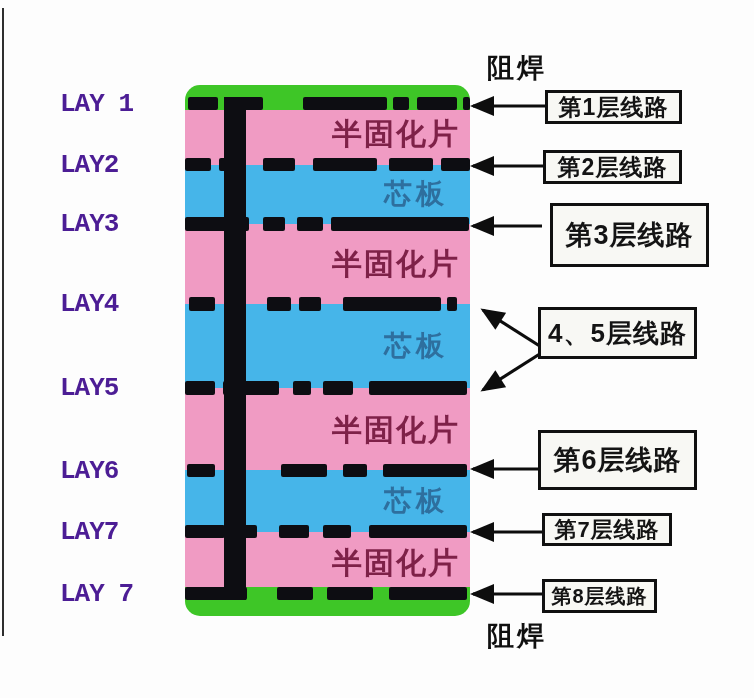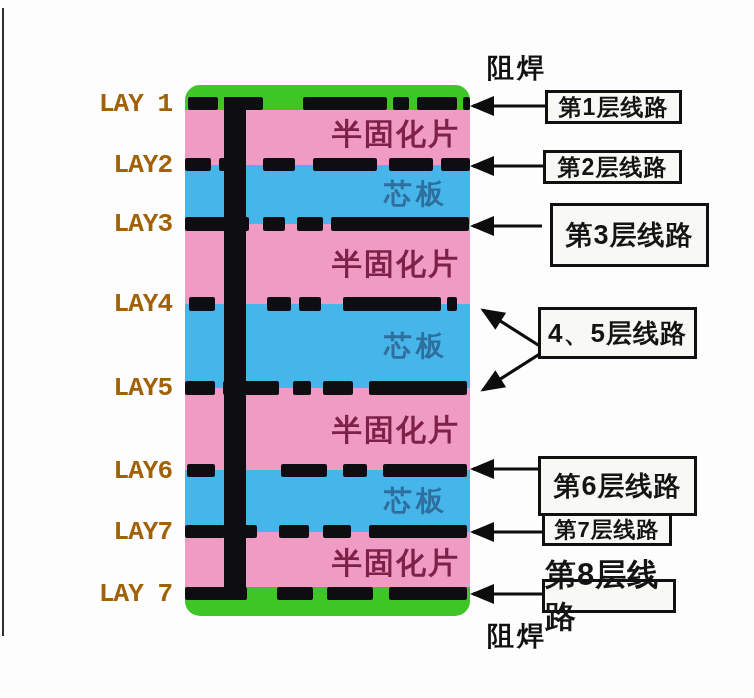--- a/index.html
+++ b/index.html
@@ -16,22 +16,22 @@
   .band.prepreg{background:var(--pink);}
   .band.core{background:var(--blue);}
   .dash{position:absolute;top:0;height:100%;background:var(--trace);border-radius:2px;}
   .via-bar{position:absolute;background:var(--trace);}
   .band-label{position:absolute;top:50%;transform:translateY(-50%);font-weight:bold;white-space:nowrap;}
   .prepreg .band-label{right:10px;color:#7e2148;font-size:30px;letter-spacing:2px;}
   .core .band-label{right:22px;color:#2e6f9e;font-size:28px;letter-spacing:4px;}
   
   .lay-label{
     position:absolute;left:60px;width:112px;height:30px;line-height:30px;
-    text-align:right;font-family:"Liberation Mono","DejaVu Sans Mono",monospace;
-    font-weight:bold;font-size:26px;letter-spacing:-1px;color:#a16207;
+    font-family:"Liberation Mono","DejaVu Sans Mono",monospace;
+    font-weight:bold;font-size:26px;letter-spacing:-1px;color:#4c1d95;
   }
   
   .anno-box{
     position:absolute;border:3px solid #101010;background:#f8f8f4;
     display:flex;align-items:center;justify-content:center;
     font-weight:bold;color:#141414;letter-spacing:1px;box-sizing:border-box;
   }
   .mask-label{position:absolute;font-size:27px;font-weight:bold;color:#101010;letter-spacing:3px;}
   #mask-label-top{left:487px;top:50px;}
   #mask-label-bottom{left:487px;top:618px;}
@@ -153,20 +153,20 @@
         <line x1="546" y1="532" x2="473" y2="532" stroke="#0d0d0d" stroke-width="3.2" marker-end="url(#ah)"></line>
         <line x1="546" y1="594" x2="473" y2="594" stroke="#0d0d0d" stroke-width="3.2" marker-end="url(#ah)"></line>
       </g>
   </svg>
 
   <div id="anno-boxes">
       <div class="anno-box" style="left: 545px; top: 90px; width: 137px; height: 34px; font-size: 23px;">第1层线路</div>
       <div class="anno-box" style="left: 543px; top: 150px; width: 139px; height: 34px; font-size: 23px;">第2层线路</div>
       <div class="anno-box" style="left: 550px; top: 203px; width: 159px; height: 64px; font-size: 27px;">第3层线路</div>
       <div class="anno-box" style="left: 538px; top: 307px; width: 159px; height: 52px; font-size: 26px;">4、5层线路</div>
-      <div class="anno-box" style="left: 538px; top: 430px; width: 159px; height: 60px; font-size: 27px; margin-top: 26px;">第6层线路</div>
+      <div class="anno-box" style="left: 538px; top: 430px; width: 159px; height: 60px; font-size: 27px;">第6层线路</div>
       <div class="anno-box" style="left: 542px; top: 513px; width: 130px; height: 33px; font-size: 22px;">第7层线路</div>
-      <div class="anno-box" style="left: 542px; top: 579px; width: 134px; height: 34px; font-size: 31px;">第8层线路</div>
+      <div class="anno-box" style="left: 542px; top: 579px; width: 115px; height: 34px; font-size: 20px;">第8层线路</div>
     </div>
 
   <div id="mask-label-top" class="mask-label">阻焊</div>
   <div id="mask-label-bottom" class="mask-label">阻焊</div>
 </div>
 
 </body></html>

